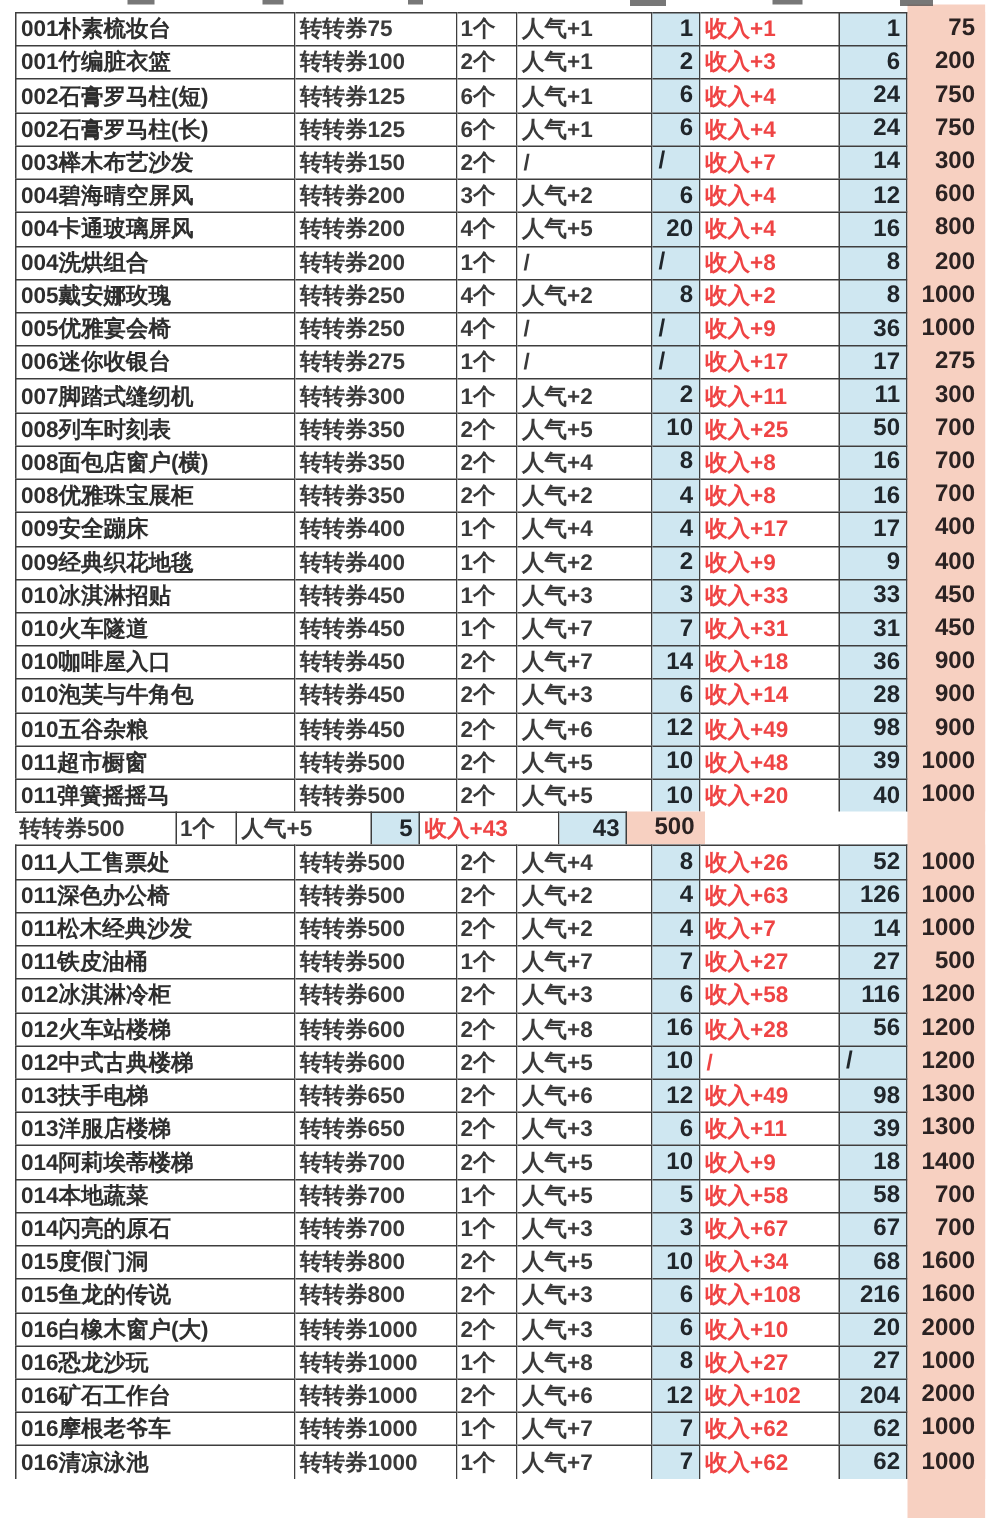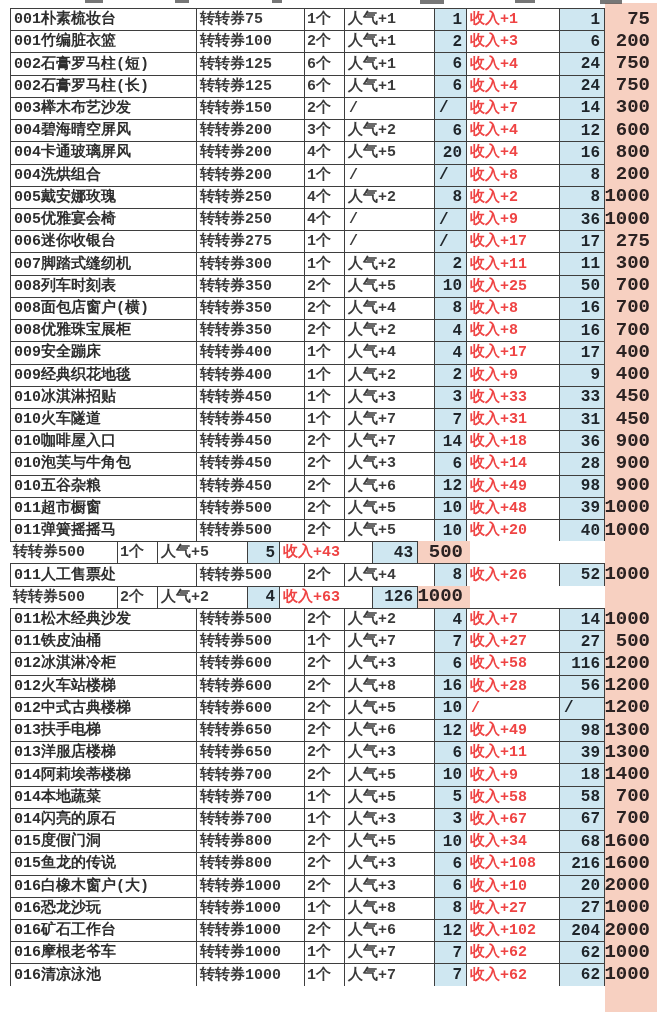--- a/index.html
+++ b/index.html
@@ -26,21 +26,21 @@
   #frag-3 { left: 272px; width: 10px; }
   #frag-4 { left: 420px; width: 24px; height: 4px; }
   #frag-5 { left: 515px; width: 20px; }
   #frag-6 { left: 600px; width: 22px; height: 4px; }
 
   #grid {
     position: absolute;
     left: 10px; top: 8px;
     width: 647px;
   }
-  .row { display: flex; height: 22.22px; font-family: Liberation Mono, monospace; }
+  .row { display: flex; height: 22.22px; }
   .cell {
     display: flex;
     align-items: center;
     height: 100%;
     border-right: 1.5px solid #3e3e3e;
     border-top: 1.5px solid #3e3e3e;
     background: #ffffff;
     color: #2e2e2e;
     font-weight: 700;
     font-size: 15px;
@@ -49,21 +49,21 @@
     overflow: hidden;
   }
   .row:last-child .cell { border-bottom: 1.5px solid #3e3e3e; margin-top: 32px; }
   .c1 { width: 187px; border-left: 1.5px solid #3e3e3e; padding-left: 3px; }
   .c2 { width: 108px; padding-left: 3px; color: #3a3a3a; }
   .c3 { width: 40px;  padding-left: 2px; color: #3a3a3a; }
   .c4 { width: 90px;  padding-left: 3px; color: #3a3a3a; }
   .c5 { width: 32px;  justify-content: flex-end; padding-right: 4px; background: #cfe7f1; color: #20262b; font-size: 16px; }
   .c6 { width: 93px;  padding-left: 3px; color: #ef4444; }
   .c7 { width: 45px;  justify-content: flex-end; padding-right: 4px; background: #cfe7f1; color: #20262b; font-size: 16px; }
-  .c8 { width: 52px;  justify-content: flex-end; padding-right: 7px; background: #f7d0c1; color: #2b2222; font-size: 19px;
+  .c8 { width: 52px;  justify-content: flex-end; padding-right: 7px; background: #f7d0c1; color: #2b2222; font-size: 16px;
         border-right: none; border-top: none; }
   .row:last-child .c8 { border-bottom: none; }
   .cell.slash { justify-content: flex-start; padding-left: 4px; padding-right: 0; }
 </style>
 </head>
 <body>
 
 <div id="page">
   <div id="price-strip"></div>
   <div id="frag-1" class="frag"></div>
@@ -353,20 +353,21 @@
       <div class="cell c2">转转券500</div>
       <div class="cell c3">2个</div>
       <div class="cell c4">人气+4</div>
       <div class="cell c5">8</div>
       <div class="cell c6">收入+26</div>
       <div class="cell c7">52</div>
       <div class="cell c8">1000</div>
     </div>
 
     <div class="row">
+      <div class="cell c1">011深色办公椅</div>
       <div class="cell c2">转转券500</div>
       <div class="cell c3">2个</div>
       <div class="cell c4">人气+2</div>
       <div class="cell c5">4</div>
       <div class="cell c6">收入+63</div>
       <div class="cell c7">126</div>
       <div class="cell c8">1000</div>
     </div>
 
     <div class="row">

